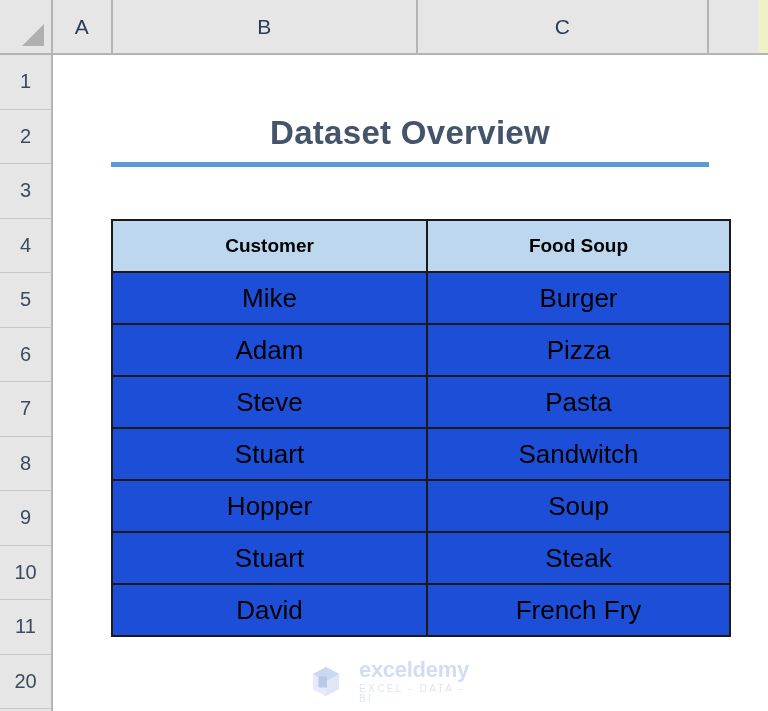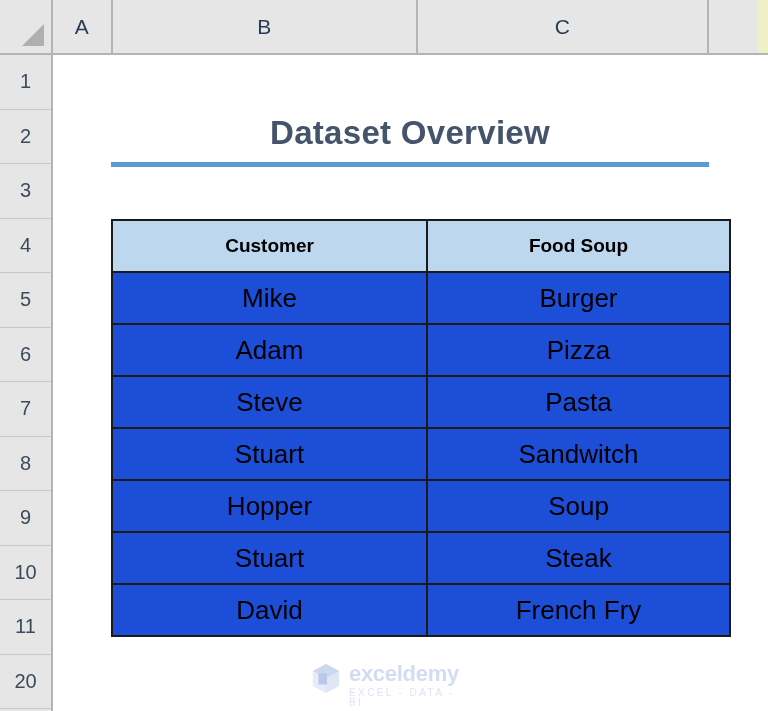--- a/index.html
+++ b/index.html
@@ -175,21 +175,22 @@
   .col-food { width: 293px; }
 
   
   .watermark {
     position: absolute;
     left: 311px;
     top: 663px;
     width: 160px;
     height: 36px;
     display: flex;
-    gap: 8px;
+    align-items: center;
+    gap: 18px;
     pointer-events: none;
   }
   .wm-mark { width: 30px; height: 31px; flex: none; }
   .wm-text { display: flex; flex-direction: column; line-height: 1; }
   .wm-name {
     font-size: 22px;
     font-weight: bold;
     color: #d3dcf2;
     letter-spacing: -0.3px;
     font-family: "Liberation Sans", sans-serif;

